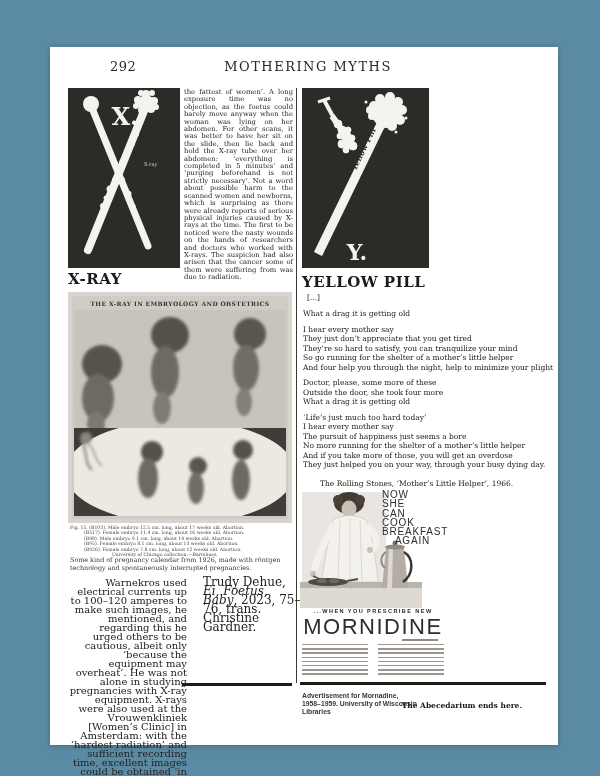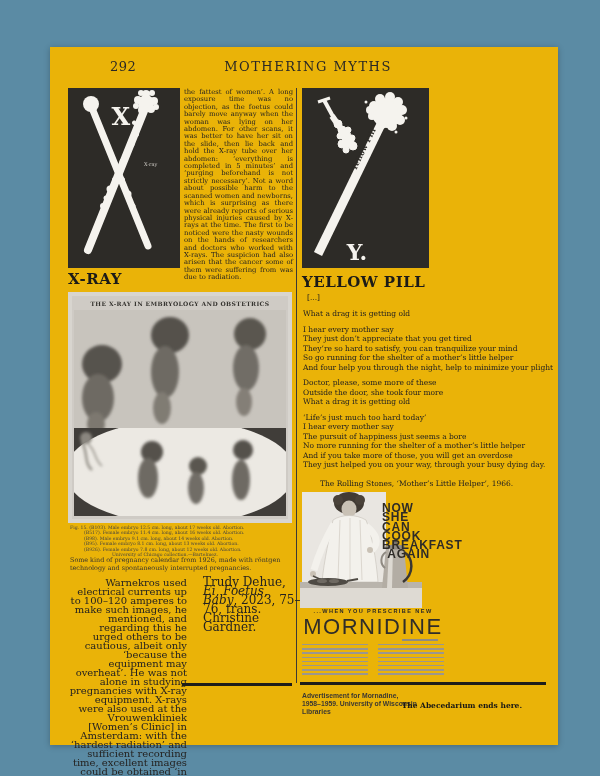--- a/index.html
+++ b/index.html
@@ -1,18 +1,18 @@
 <!DOCTYPE html>
 <html><head>
 <meta charset="utf-8">
 <style>
   html,body{margin:0;padding:0;}
   body{width:600px;height:776px;background:#5b8ba4;position:relative;overflow:hidden;
        font-family:"DejaVu Serif", serif;}
-  .page{position:absolute;left:50px;top:47px;width:508px;height:698px;background:#eab308;
+  .page{position:absolute;left:50px;top:47px;width:508px;height:698px;background:#ffffff;
         box-shadow:0 1px 6px rgba(0,0,0,.25);}
   .abs{position:absolute;}
   
   .pagenum{left:60px;top:12px;font-size:13px;letter-spacing:.5px;color:#2a2825;}
   .booktitle{left:124px;top:12px;width:268px;text-align:center;font-size:13px;
              letter-spacing:1.5px;color:#2a2825;}
   
   .panel-x{left:18px;top:41px;width:112px;height:180px;}
   .panel-y{left:252px;top:41px;width:127px;height:180px;}
   
@@ -38,22 +38,22 @@
   .rule-left{left:132px;top:636px;width:110px;height:2.5px;background:#1e1d1a;}
   .rule-right{left:250px;top:635px;width:246px;height:3px;background:#1e1d1a;}
   
   .ellipsis{left:257px;top:246px;font-size:7.5px;color:#242220;}
   .lyrics{left:253px;top:262px;width:248px;font-size:7.5px;line-height:9.5px;color:#242220;
           white-space:nowrap;}
   .stanza{margin-bottom:6px;}
   .attribution{margin-top:9px;padding-left:17px;white-space:nowrap;}
   
   .ad{left:250px;top:443px;width:146px;height:190px;}
-  .ad-headline{position:absolute;left:82px;top:14px;width:48px;
-               font-family:"Liberation Sans", sans-serif;font-weight:bold;font-size:12px;
+  .ad-headline{position:absolute;left:82px;top:0;width:48px;
+               font-family:"Liberation Sans", sans-serif;font-weight:normal;font-size:10px;
                line-height:9.3px;letter-spacing:.8px;color:#2e2b27;}
   .ad-headline .r{text-align:right;}
   .ad-tagline{position:absolute;left:0;top:118px;width:146px;text-align:center;
               font-family:"Liberation Sans", sans-serif;font-weight:bold;font-size:5.6px;
               letter-spacing:1.4px;color:#2e2b27;}
   .ad-brand{position:absolute;left:0;top:124px;width:146px;text-align:center;
             font-family:Liberation Sans, sans-serif;font-size:22px;letter-spacing:1.5px;
             color:#2f2d29;}
   .ad-brand-sub{position:absolute;right:8px;top:149px;width:36px;height:1.5px;background:#8f8b83;}
   .smallprint{position:absolute;top:154px;width:66px;height:31px;

